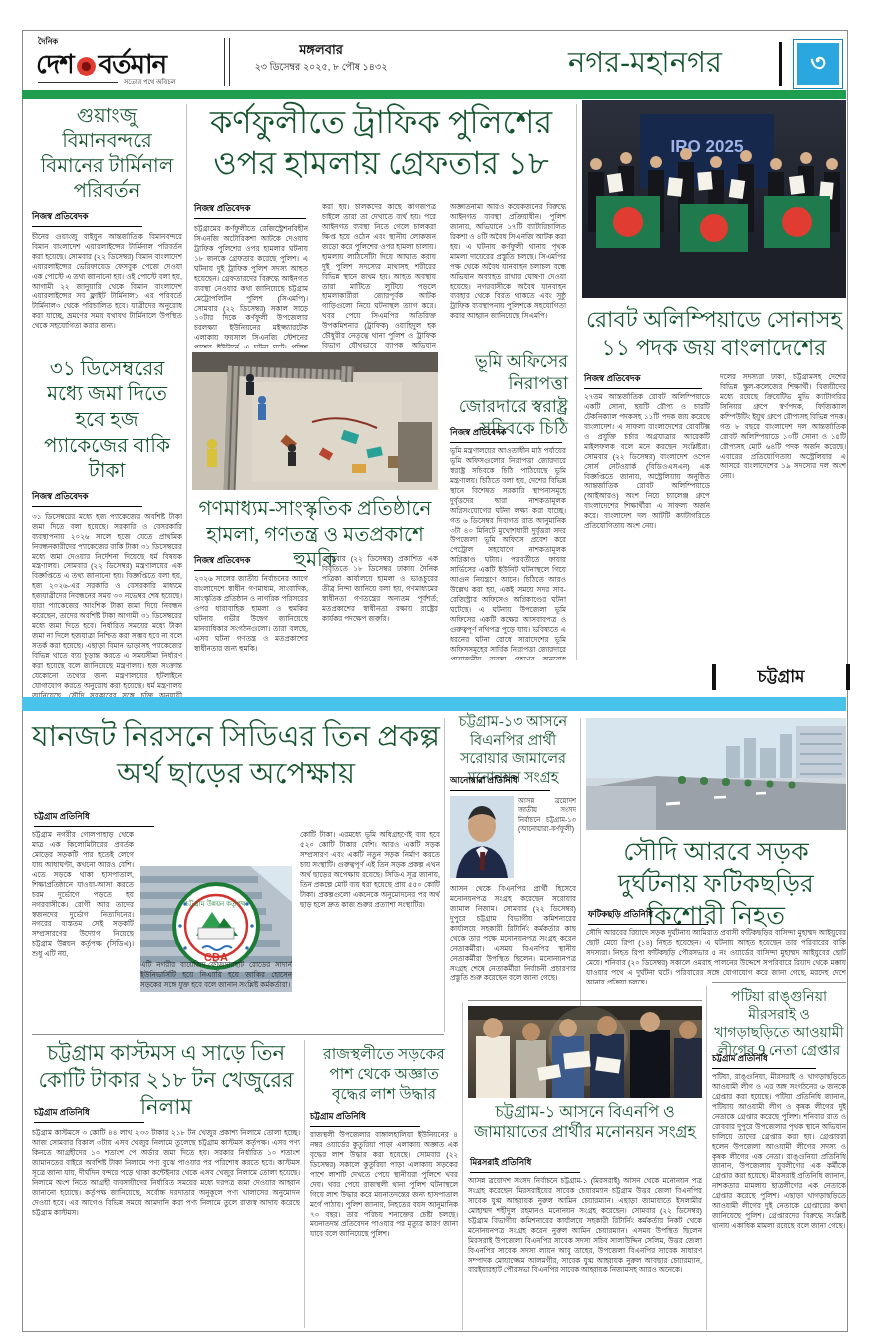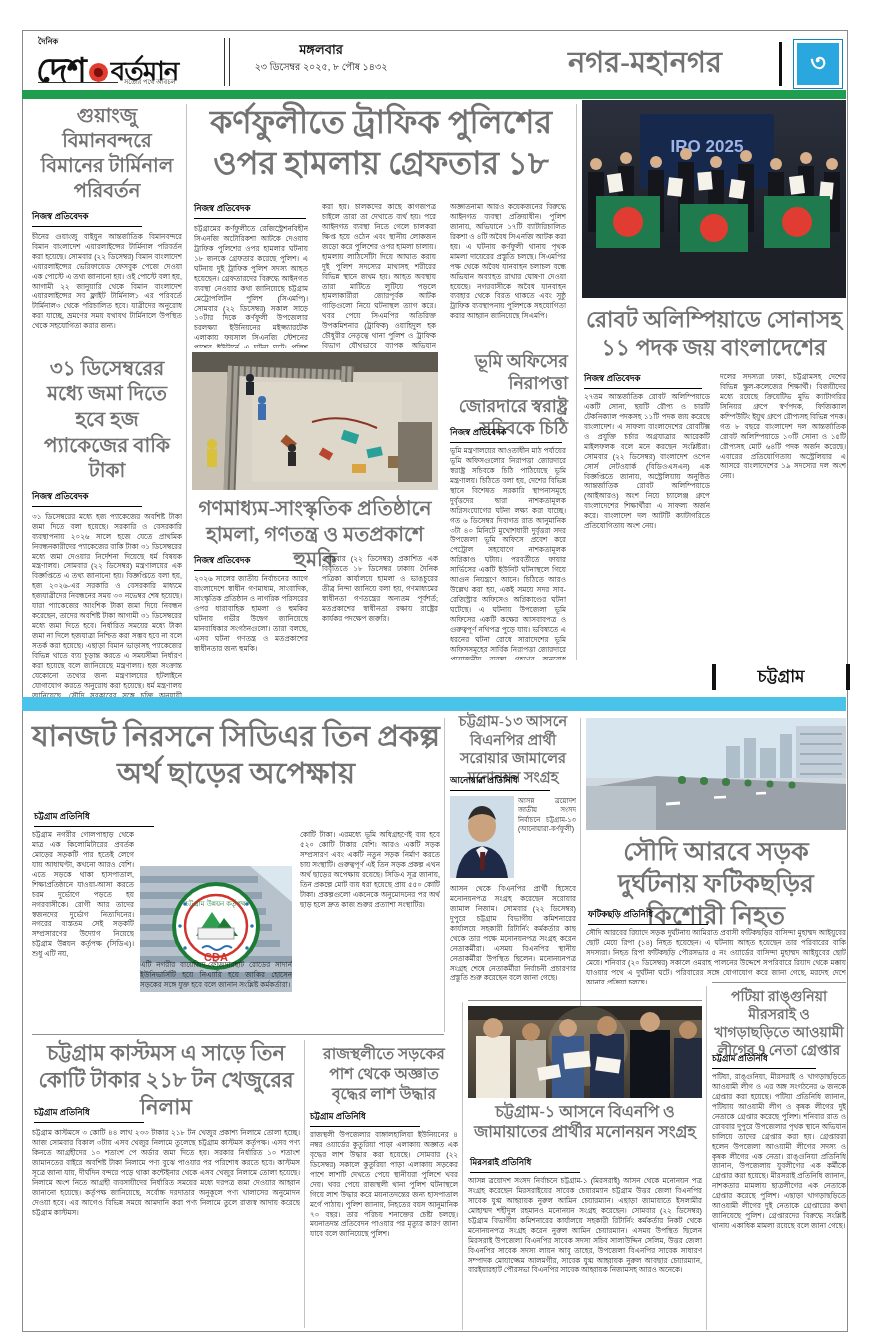--- a/index.html
+++ b/index.html
@@ -1,40 +1,40 @@
 <!DOCTYPE html>
 <html><head>
 <meta charset="utf-8">
 <style>
   html,body{margin:0;padding:0;background:#fff;}
   .canvas{position:relative;width:870px;height:1343px;background:#fff;overflow:hidden;
           font-family:"Liberation Sans","DejaVu Sans",sans-serif;color:#111;}
   .abs{position:absolute;}
   .frame{border:1px solid #8a8a8a;}
-  .hl{font-family:"Liberation Serif","DejaVu Serif",serif;font-weight:bold;text-align:center;
-      color:#737373;line-height:1.28;}
+  .hl{font-family:"Liberation Serif","DejaVu Serif",serif;font-weight:normal;text-align:center;
+      color:#14532d;line-height:1.28;}
   .byline{font-size:8.5px;font-weight:bold;color:#000;border-bottom:1px solid #000;
           padding-bottom:2px;}
   .bodytx{font-size:7.2px;line-height:1.38;text-align:justify;color:#1d1d1d;overflow:hidden;}
   .vrule{width:1px;background:#c3c3c3;}
   .hrule{height:1px;background:#8f8f8f;}
   .zone{position:absolute;}
   .badge{display:flex;align-items:center;justify-content:center;font-weight:bold;}
   svg{display:block;}
 </style>
 </head>
 <body>
 
 <div class="canvas">
 
   <div class="abs frame" style="left:22px;top:30px;width:824px;height:1300px;"></div>
 
   <div class="abs" style="left:38px;top:35px;font-size:8px;font-weight:bold;">দৈনিক</div>
   <div class="abs" style="left:36px;top:44px;display:flex;align-items:center;gap:3px;">
-    <span style="font-size:34px;font-weight:900;letter-spacing:-1px;">দেশ</span>
+    <span style="font-size:26px;font-weight:900;letter-spacing:-1px;">দেশ</span>
     <span style="width:19px;height:19px;border-radius:50%;background:#e03c31;display:inline-block;position:relative;">
       <span style="position:absolute;left:5px;top:5px;width:9px;height:9px;border-radius:45% 55% 50% 50%;background:#7d100c;"></span>
     </span>
     <span style="font-size:26px;font-weight:900;letter-spacing:-1px;">বর্তমান</span>
   </div>
   <div class="abs" style="left:38px;top:82px;width:80px;height:1px;background:#333;"></div>
   <div class="abs" style="left:124px;top:77px;font-size:6.5px;color:#222;">সত্যের পথে অবিচল</div>
 
   <div class="abs" style="left:224px;top:38px;height:48px;width:4px;border-left:1.5px solid #333;border-right:1.5px solid #333;"></div>
 

